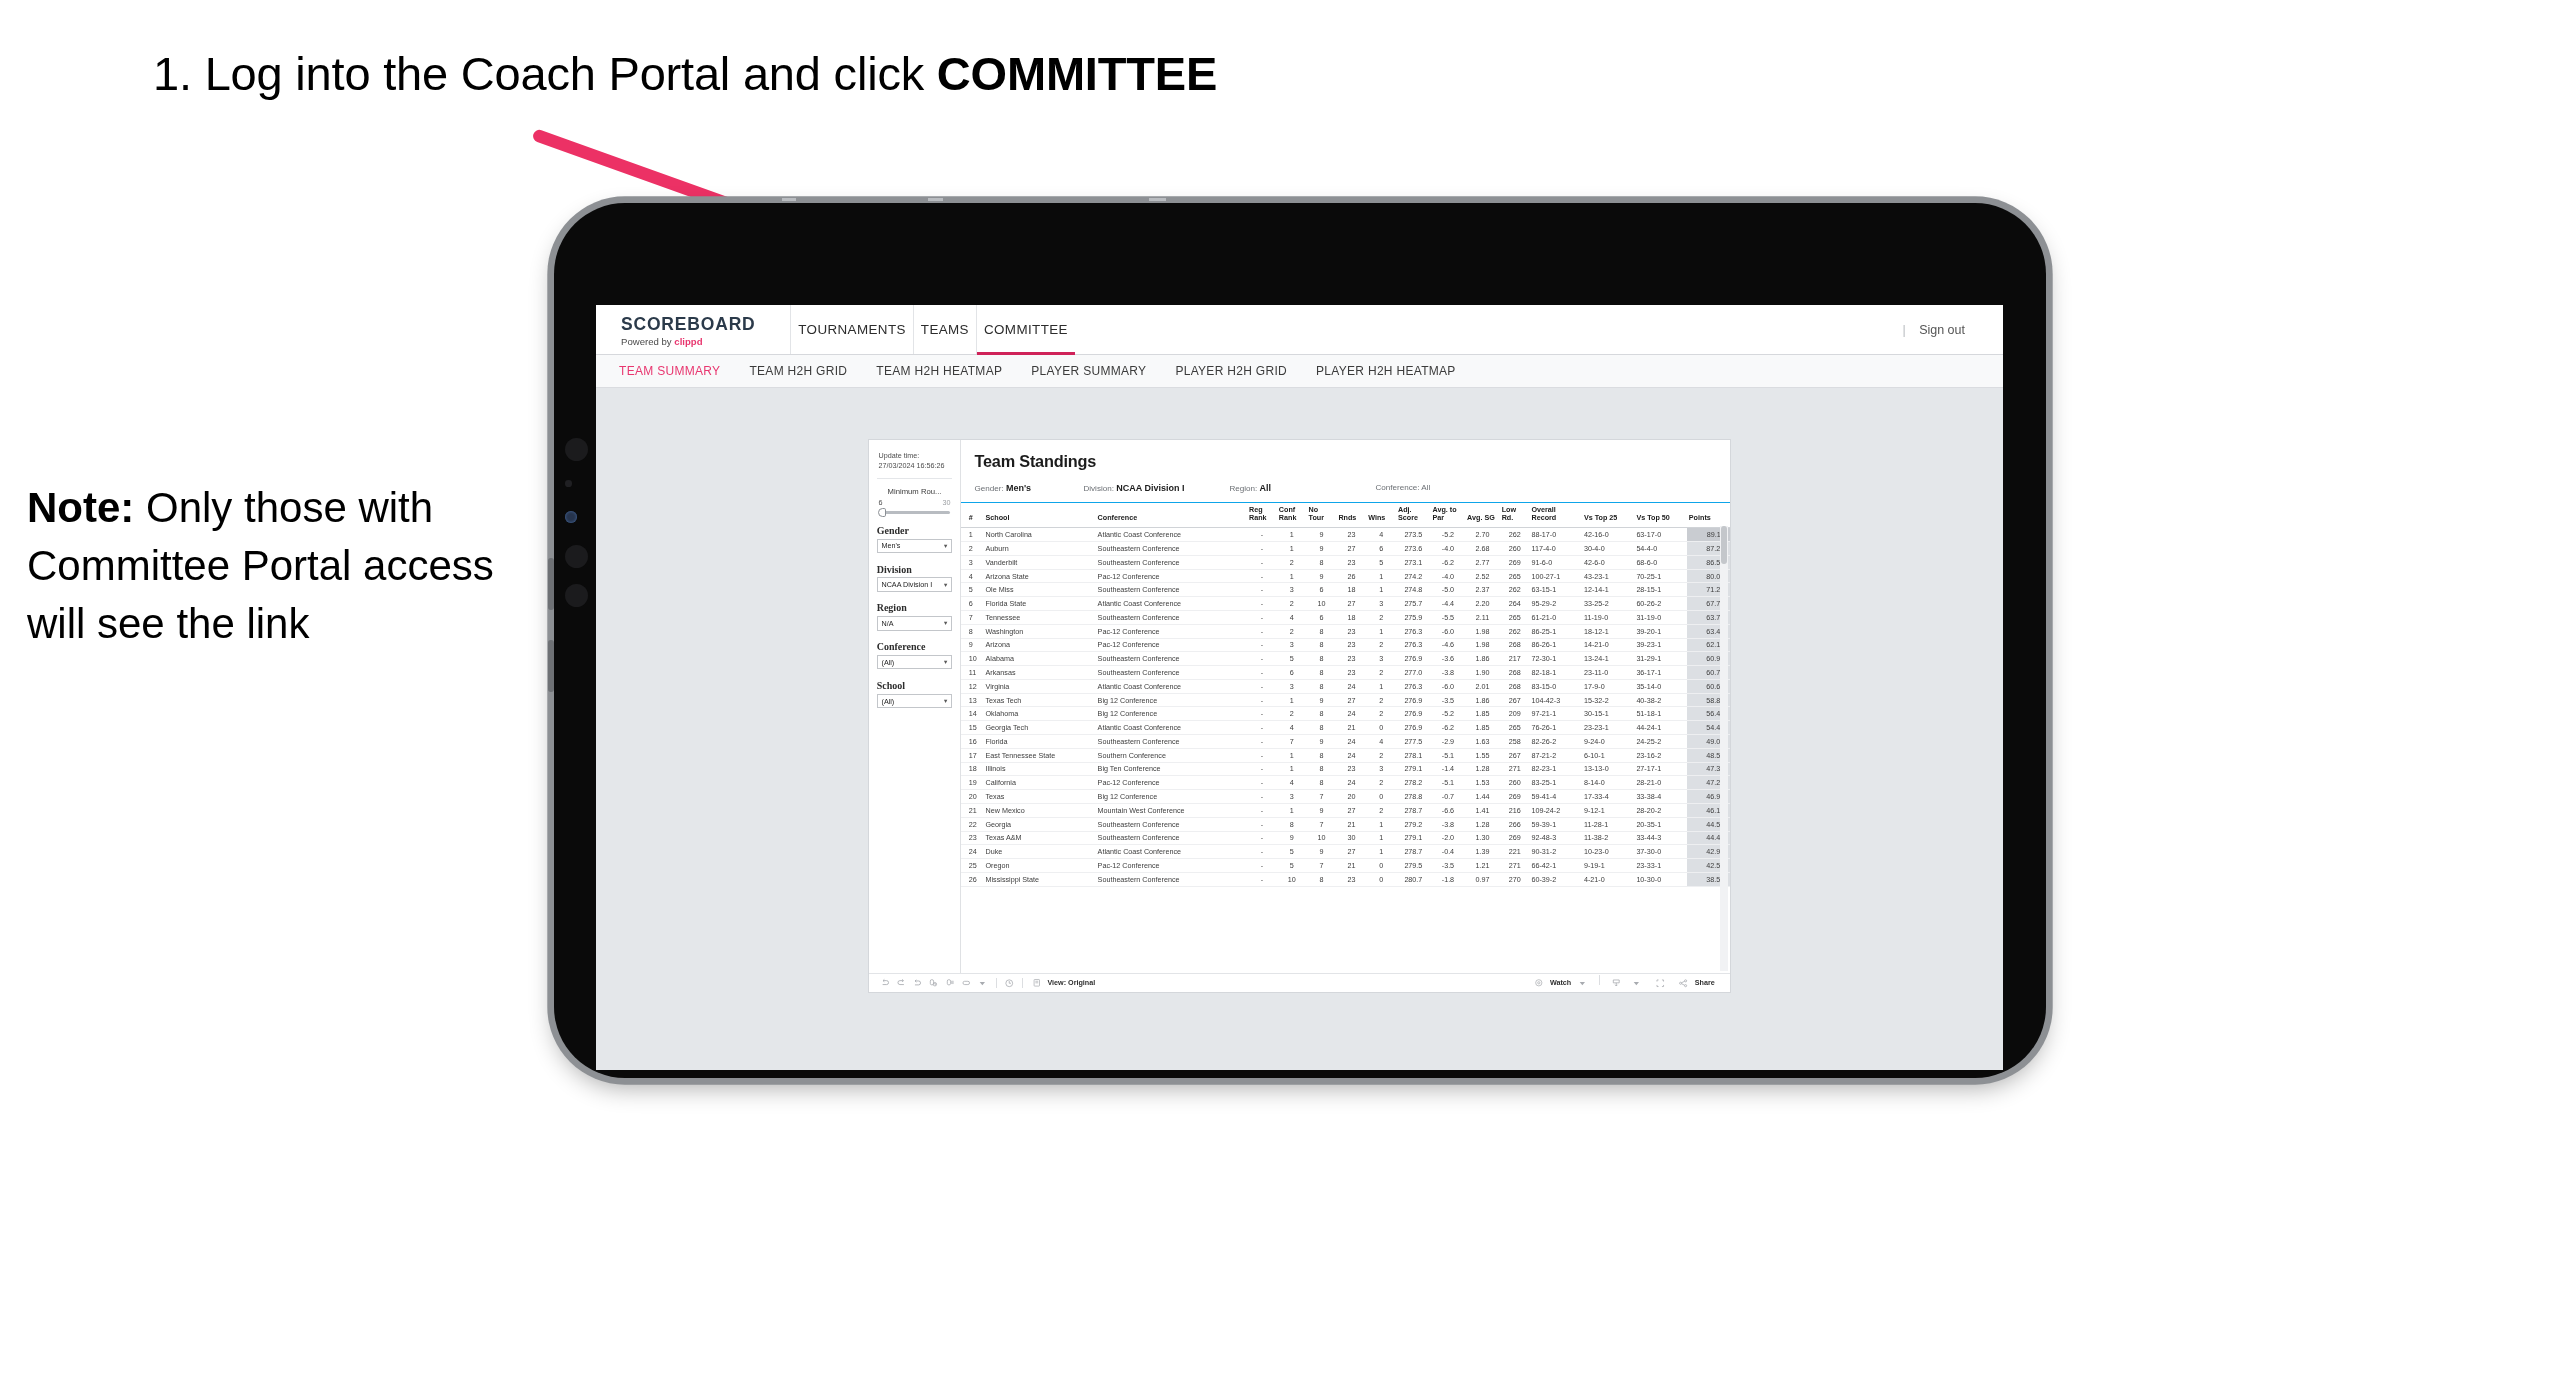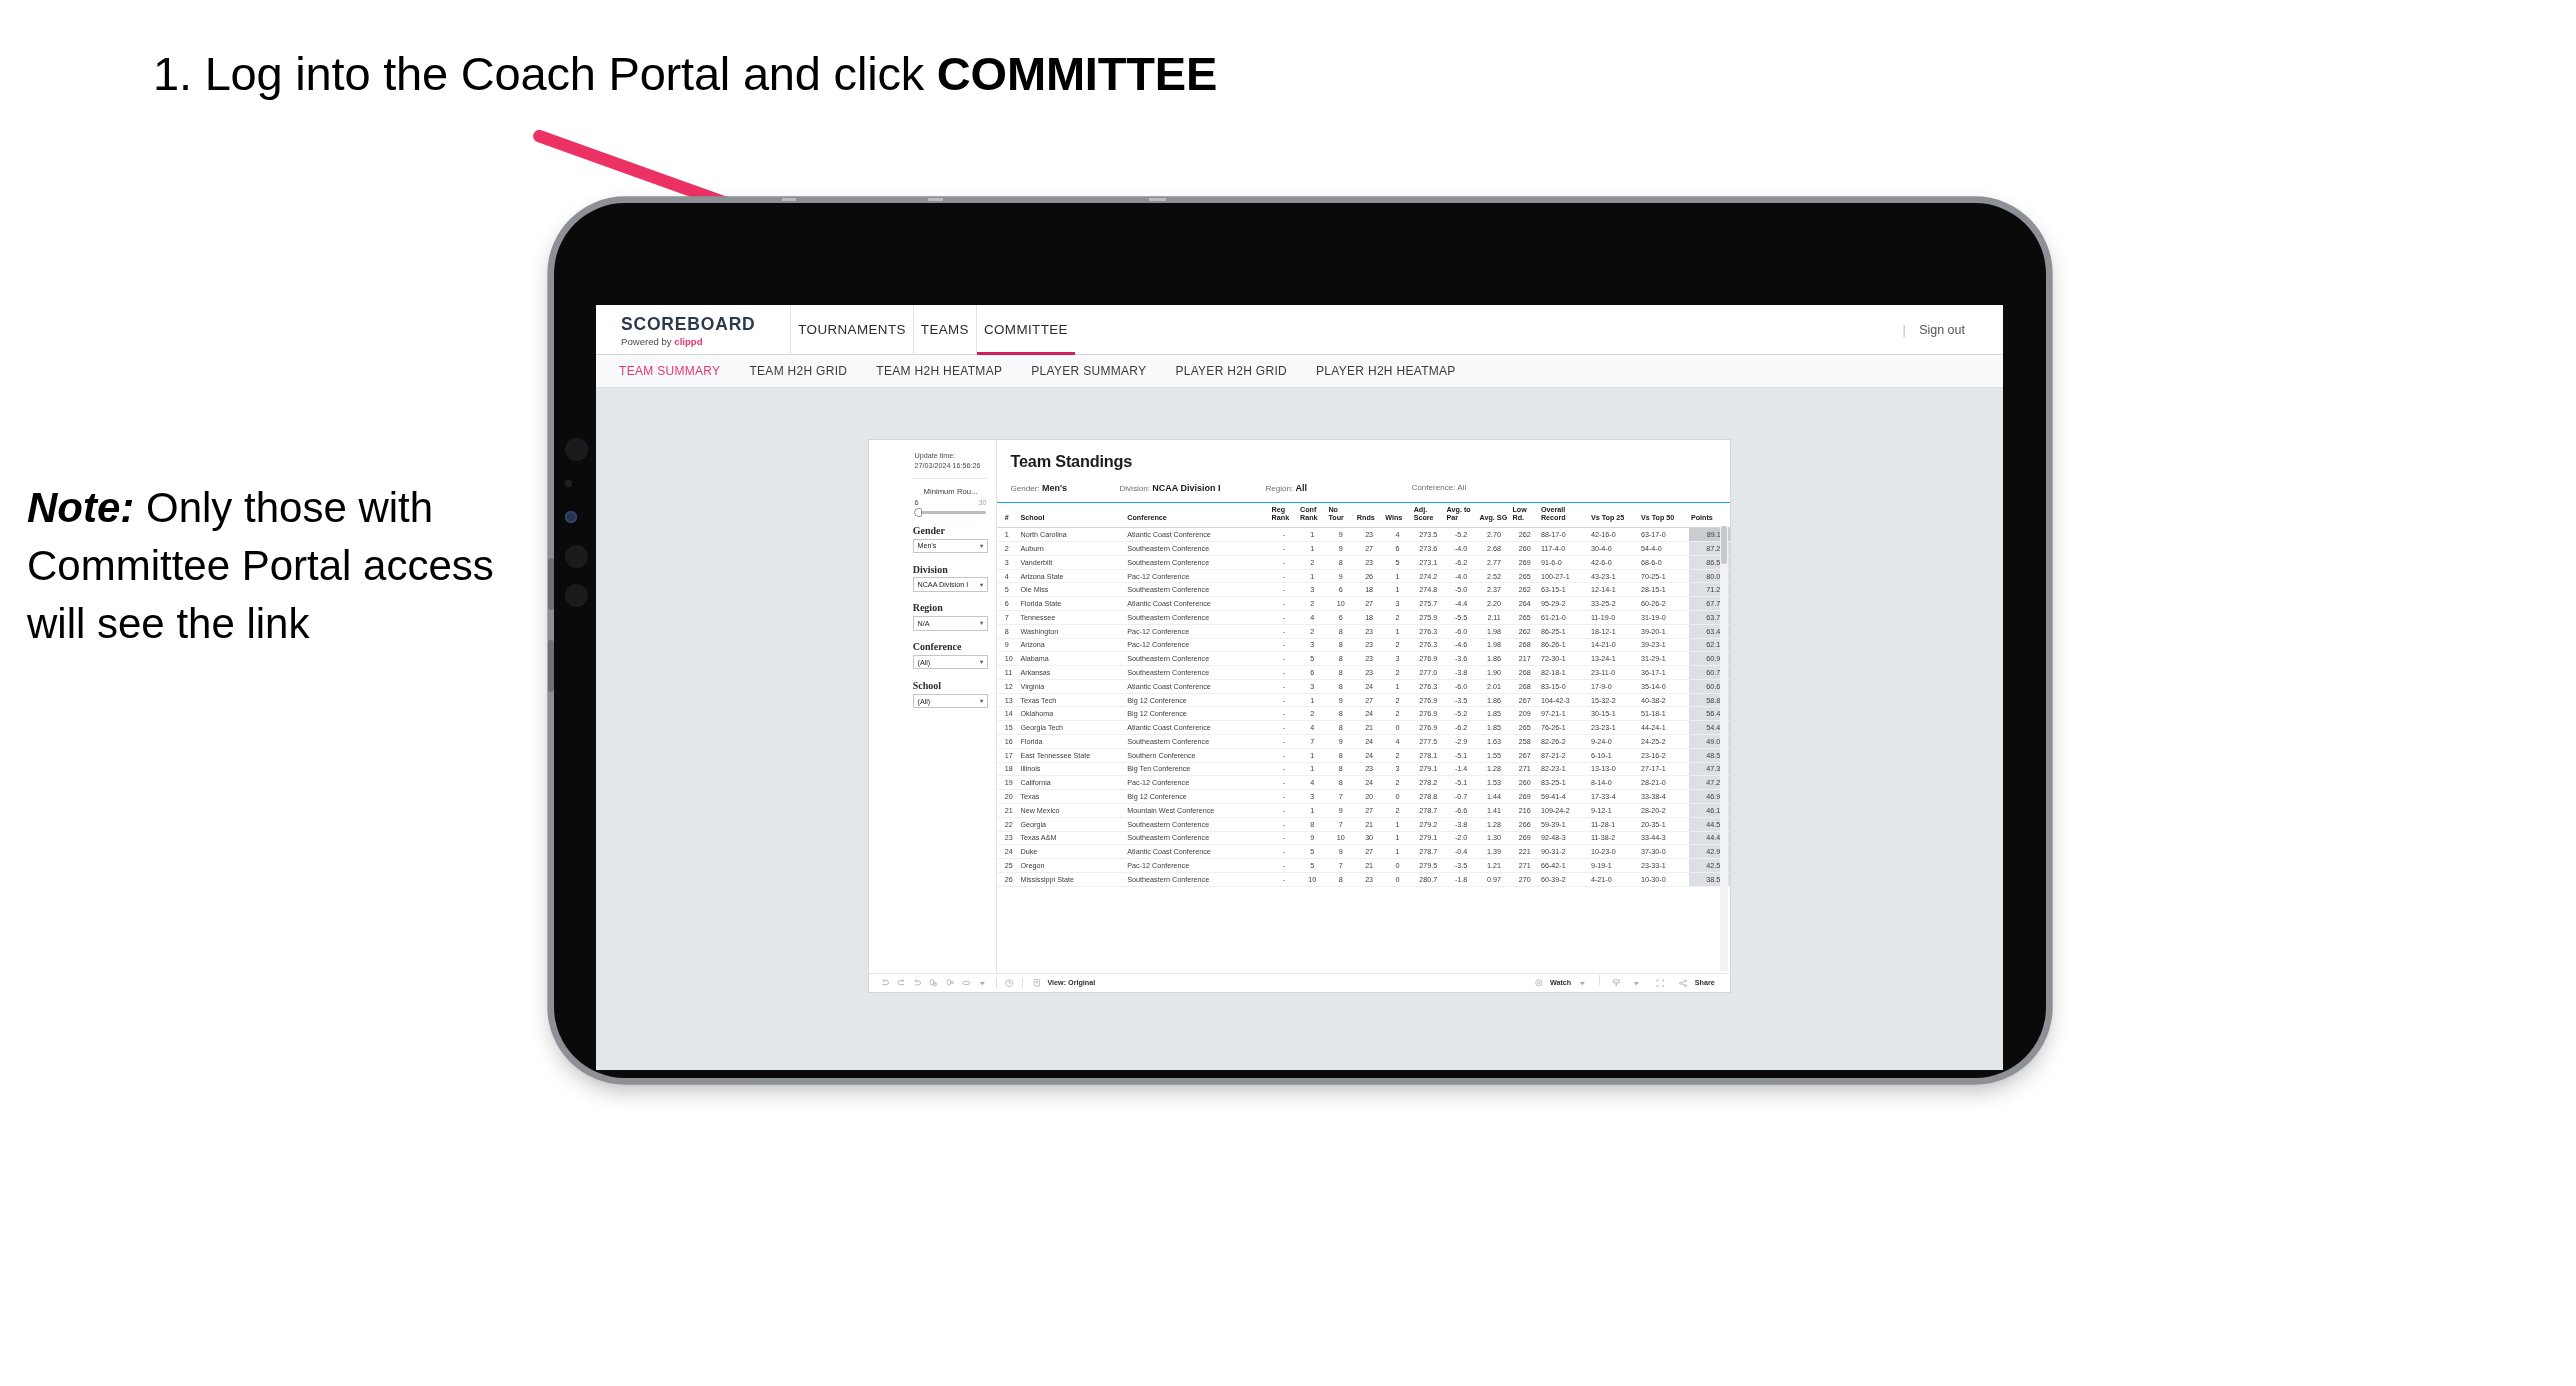--- a/index.html
+++ b/index.html
@@ -18,21 +18,21 @@
     white-space: nowrap;
   }
   .step-title .num { font-weight: 400; }
   .step-title .strong { font-weight: 700; }
 
   .note-block {
     position: absolute; left: 27px; top: 479px;
     width: 499px;
     font-size: 42px; line-height: 1.38; color: #000;
   }
-  .note-block b { font-weight: 700; font-style: italic; }
+  .note-block b { font-weight: 700; }
 
   
   .arrow-svg { position: absolute; left: 518px; top: 115px; width: 518px; height: 230px; }
 
   
   .tablet {
     position: absolute; left: 554px; top: 203px;
     width: 1492px; height: 875px;
     border-radius: 71px;
     background: #0a0a0a;
@@ -108,21 +108,21 @@
   .subtab.active { color: #e8366f; }
 
   
   .canvas { position: relative; height: 683px; background: #e4e7ea; }
   .card {
     position: absolute; left: 272px; top: 51px;
     width: 863px; height: 554px;
     background: #fff; border: 1px solid #d4d7db;
     display: flex; flex-direction: column;
   }
-  .card-body { flex: 1; display: flex; min-height: 0; padding-left: 36px; }
+  .card-body { flex: 1; display: flex; min-height: 0; }
 
   
   .filters { width: 92px; border-right: 1px solid #dfe1e4; padding: 7.7px 7.7px 0 7.7px; flex: 0 0 92px; }
   .upd { font-size: 7.2px; color: #4c4c4c; line-height: 1.45; padding: 2.9px 1.9px 6.7px 1.9px; }
   .fsep { height: 1px; background: #e4e6e9; margin: 0 0 7.7px 0; }
   .fgroup { margin-bottom: 10.5px; }
   .fglabel { font-size: 10px; font-weight: 700; color: #2c2c2c; margin-bottom: 2.9px; font-family: Liberation Serif, serif; }
   .fgtitle { font-size: 7.7px; color: #3a3a3a; text-align: center; margin-bottom: 1.9px; }
   .slider-row { display: flex; justify-content: space-between; font-size: 7.2px; color: #4c4c4c; padding: 0 1.9px; }
   .slider-row .hi { color: #9a9da1; }

